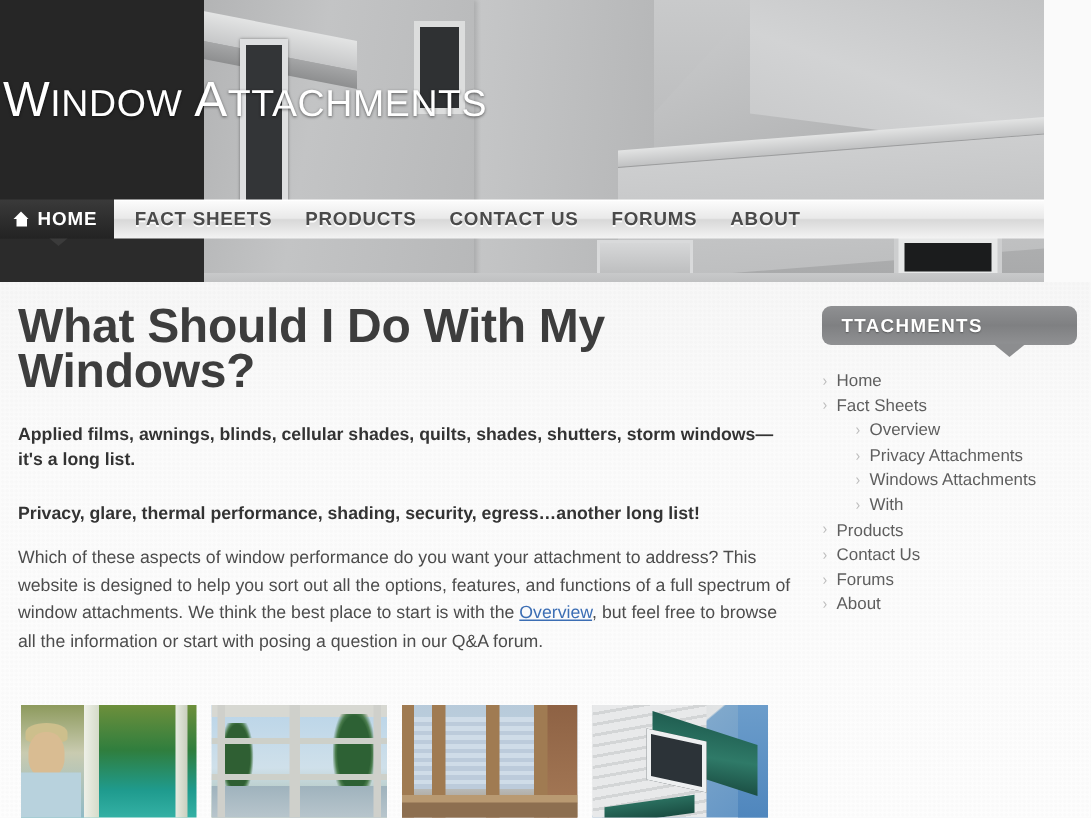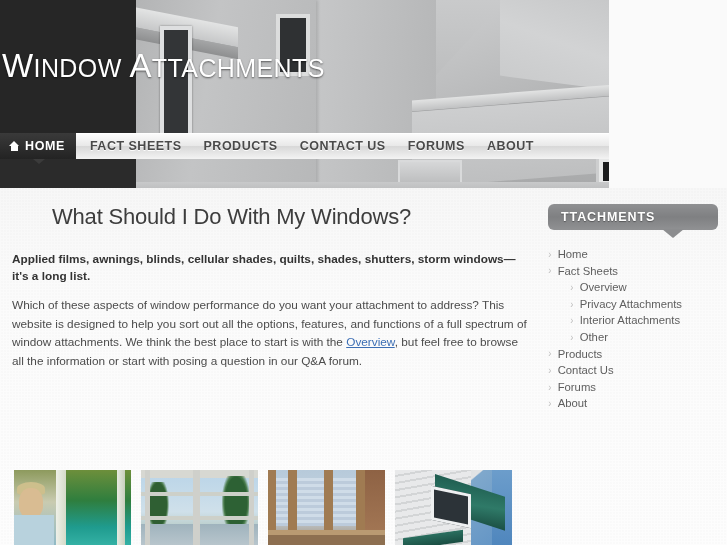--- a/index.html
+++ b/index.html
@@ -12,21 +12,21 @@
 
   body {
     font-family: "Liberation Sans", sans-serif;
     background: #fafafa;
     position: relative;
   }
 
   
   .banner {
     position: relative;
-    width: 609px;
+    width: 696px;
     height: 188px;
     overflow: hidden;
     background: #8f9093;
   }
 
   
   .banner-photo {
     position: absolute;
     inset: 0;
     background:
@@ -228,27 +228,26 @@
     background-size: 3px 3px, 100% 100%;
   }
 
   .content {
     position: absolute;
     left: 12px; top: 14px;
     width: 515px;
   }
 
   h1.page-title {
-    font-size: 22px;
-    font-weight: 400;
+    font-size: 32px;
+    font-weight: 700;
     color: #3d3d3d;
     letter-spacing: -.2px;
     margin-bottom: 13px;
     line-height: 30px;
-    margin-left: 40px;
   }
 
   p.body {
     font-size: 11.8px;
     line-height: 18.5px;
     color: #4c4c4c;
     margin-bottom: 12px;
   }
   p.lead {
     font-weight: bold;
@@ -478,20 +477,21 @@
 </div>
 
 <div class="page">
 
   <div class="content">
     <h1 class="page-title">What Should I Do With My Windows?</h1>
 
     <p class="body lead">Applied films, awnings, blinds, cellular shades, quilts, shades, shutters, storm windows—it's a long list.</p>
 
 
+    <p class="body lead">Privacy, glare, thermal performance, shading, security, egress…another long list!</p>
 
     <p class="body"><span>Which of these aspects of window performance do you want your attachment to address? This website is designed to help you sort out all the options, features, and functions of a full spectrum of window attachments. We think the best place to start is with the </span><a class="inline-link" href="#">Overview</a><span>, but feel free to browse all the information or start with posing a question in our Q&amp;A forum.</span></p>
   </div>
 
   <div class="thumbs">
     <div class="thumb t1">
       <div class="scarf"></div>
       <div class="head"></div>
       <div class="body1"></div>
       <div class="frame-r"></div>
@@ -545,25 +545,25 @@
       <div class="side-item lvl2">
         <span class="arw">›</span>
         <span>Overview</span>
       </div>
       <div class="side-item lvl2">
         <span class="arw">›</span>
         <span>Privacy Attachments</span>
       </div>
       <div class="side-item lvl2">
         <span class="arw">›</span>
-        <span>Interior Attachments</span>
+        <span>Windows Attachments</span>
       </div>
       <div class="side-item lvl2">
         <span class="arw">›</span>
-        <span>Other</span>
+        <span>With</span>
       </div>
       <div class="side-item">
         <span class="arw">›</span>
         <span>Products</span>
       </div>
       <div class="side-item">
         <span class="arw">›</span>
         <span>Contact Us</span>
       </div>
       <div class="side-item">

